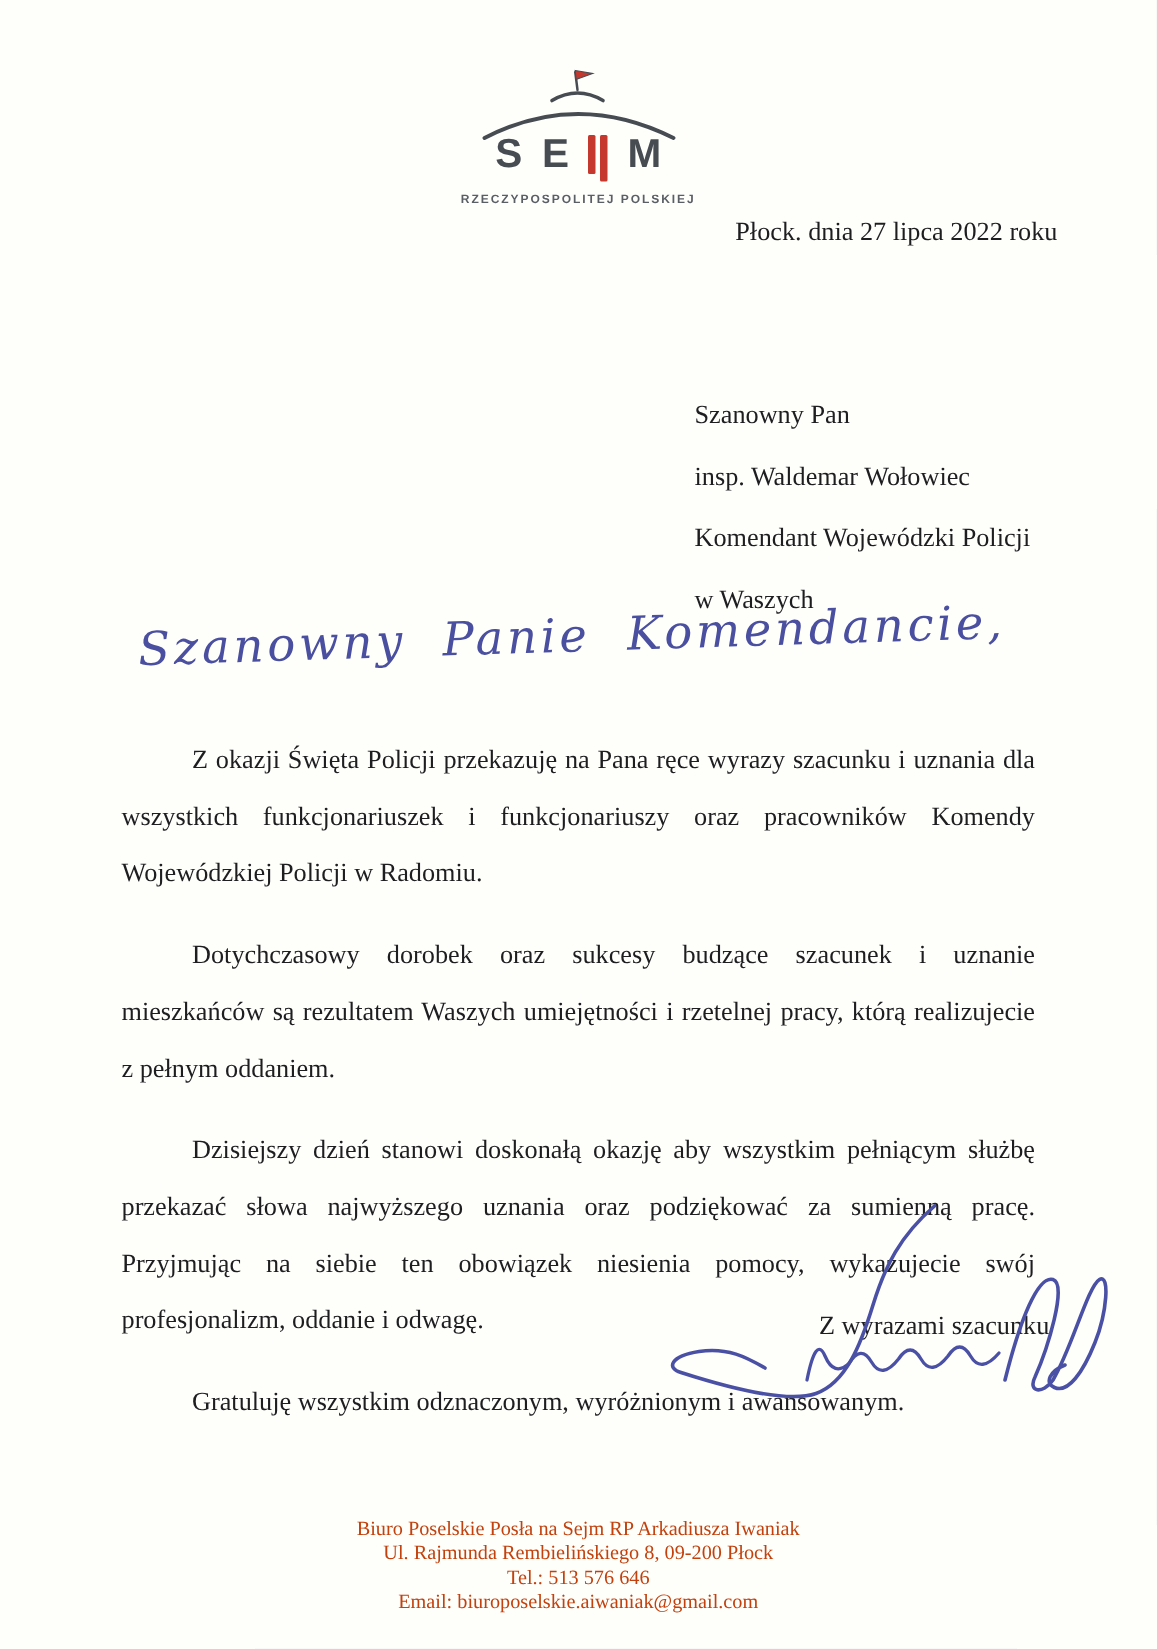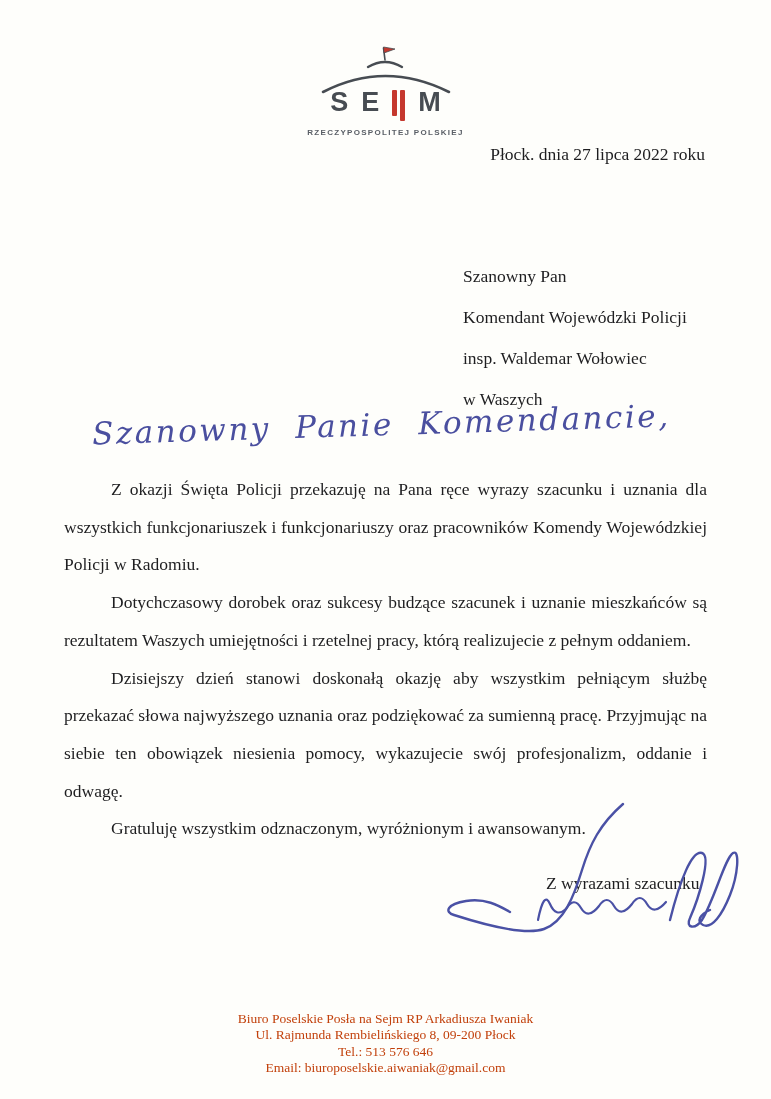--- a/index.html
+++ b/index.html
@@ -56,21 +56,21 @@
     font-size:31px;
     letter-spacing:2.5px;word-spacing:12px;
     color:#4a4f9f;
     transform:rotate(-1.8deg);
     white-space:nowrap;
   }
   .body-text{
     position:absolute;top:471px;left:64px;width:643px;
   }
   .body-text p{
-    margin:0;
+    margin:17px;
     text-align:justify;
     text-indent:47px;
     font-size:17.5px;
     line-height:37.7px;
   }
   .closing{
     position:absolute;top:873px;left:546px;
     font-size:17.5px;
   }
   .signature{position:absolute;top:798px;left:438px;}
@@ -107,22 +107,22 @@
       <span>M</span>
     </div>
     <div class="logo-sub">RZECZYPOSPOLITEJ POLSKIEJ</div>
   </div>
 
   <div class="date-line">Płock. dnia 27 lipca 2022 roku</div>
 
 
   <div class="recipient">
     <div>Szanowny Pan</div>
+    <div>insp. Waldemar Wołowiec</div>
     <div>Komendant Wojewódzki Policji</div>
-    <div>insp. Waldemar Wołowiec</div>
     <div>w Waszych</div>
   </div>
 
   <div class="greeting">Szanowny Panie Komendancie,</div>
 
   <div class="body-text">
     <p>Z okazji Święta Policji przekazuję na Pana ręce wyrazy szacunku i uznania dla wszystkich funkcjonariuszek i funkcjonariuszy oraz pracowników Komendy Wojewódzkiej Policji w Radomiu.</p>
     <p>Dotychczasowy dorobek oraz sukcesy budzące szacunek i uznanie mieszkańców są rezultatem Waszych umiejętności i rzetelnej pracy, którą realizujecie z pełnym oddaniem.</p>
     <p>Dzisiejszy dzień stanowi doskonałą okazję aby wszystkim pełniącym służbę przekazać słowa najwyższego uznania oraz podziękować za sumienną pracę. Przyjmując na siebie ten obowiązek niesienia pomocy, wykazujecie swój profesjonalizm, oddanie i odwagę.</p>
     <p>Gratuluję wszystkim odznaczonym, wyróżnionym i awansowanym.</p>

